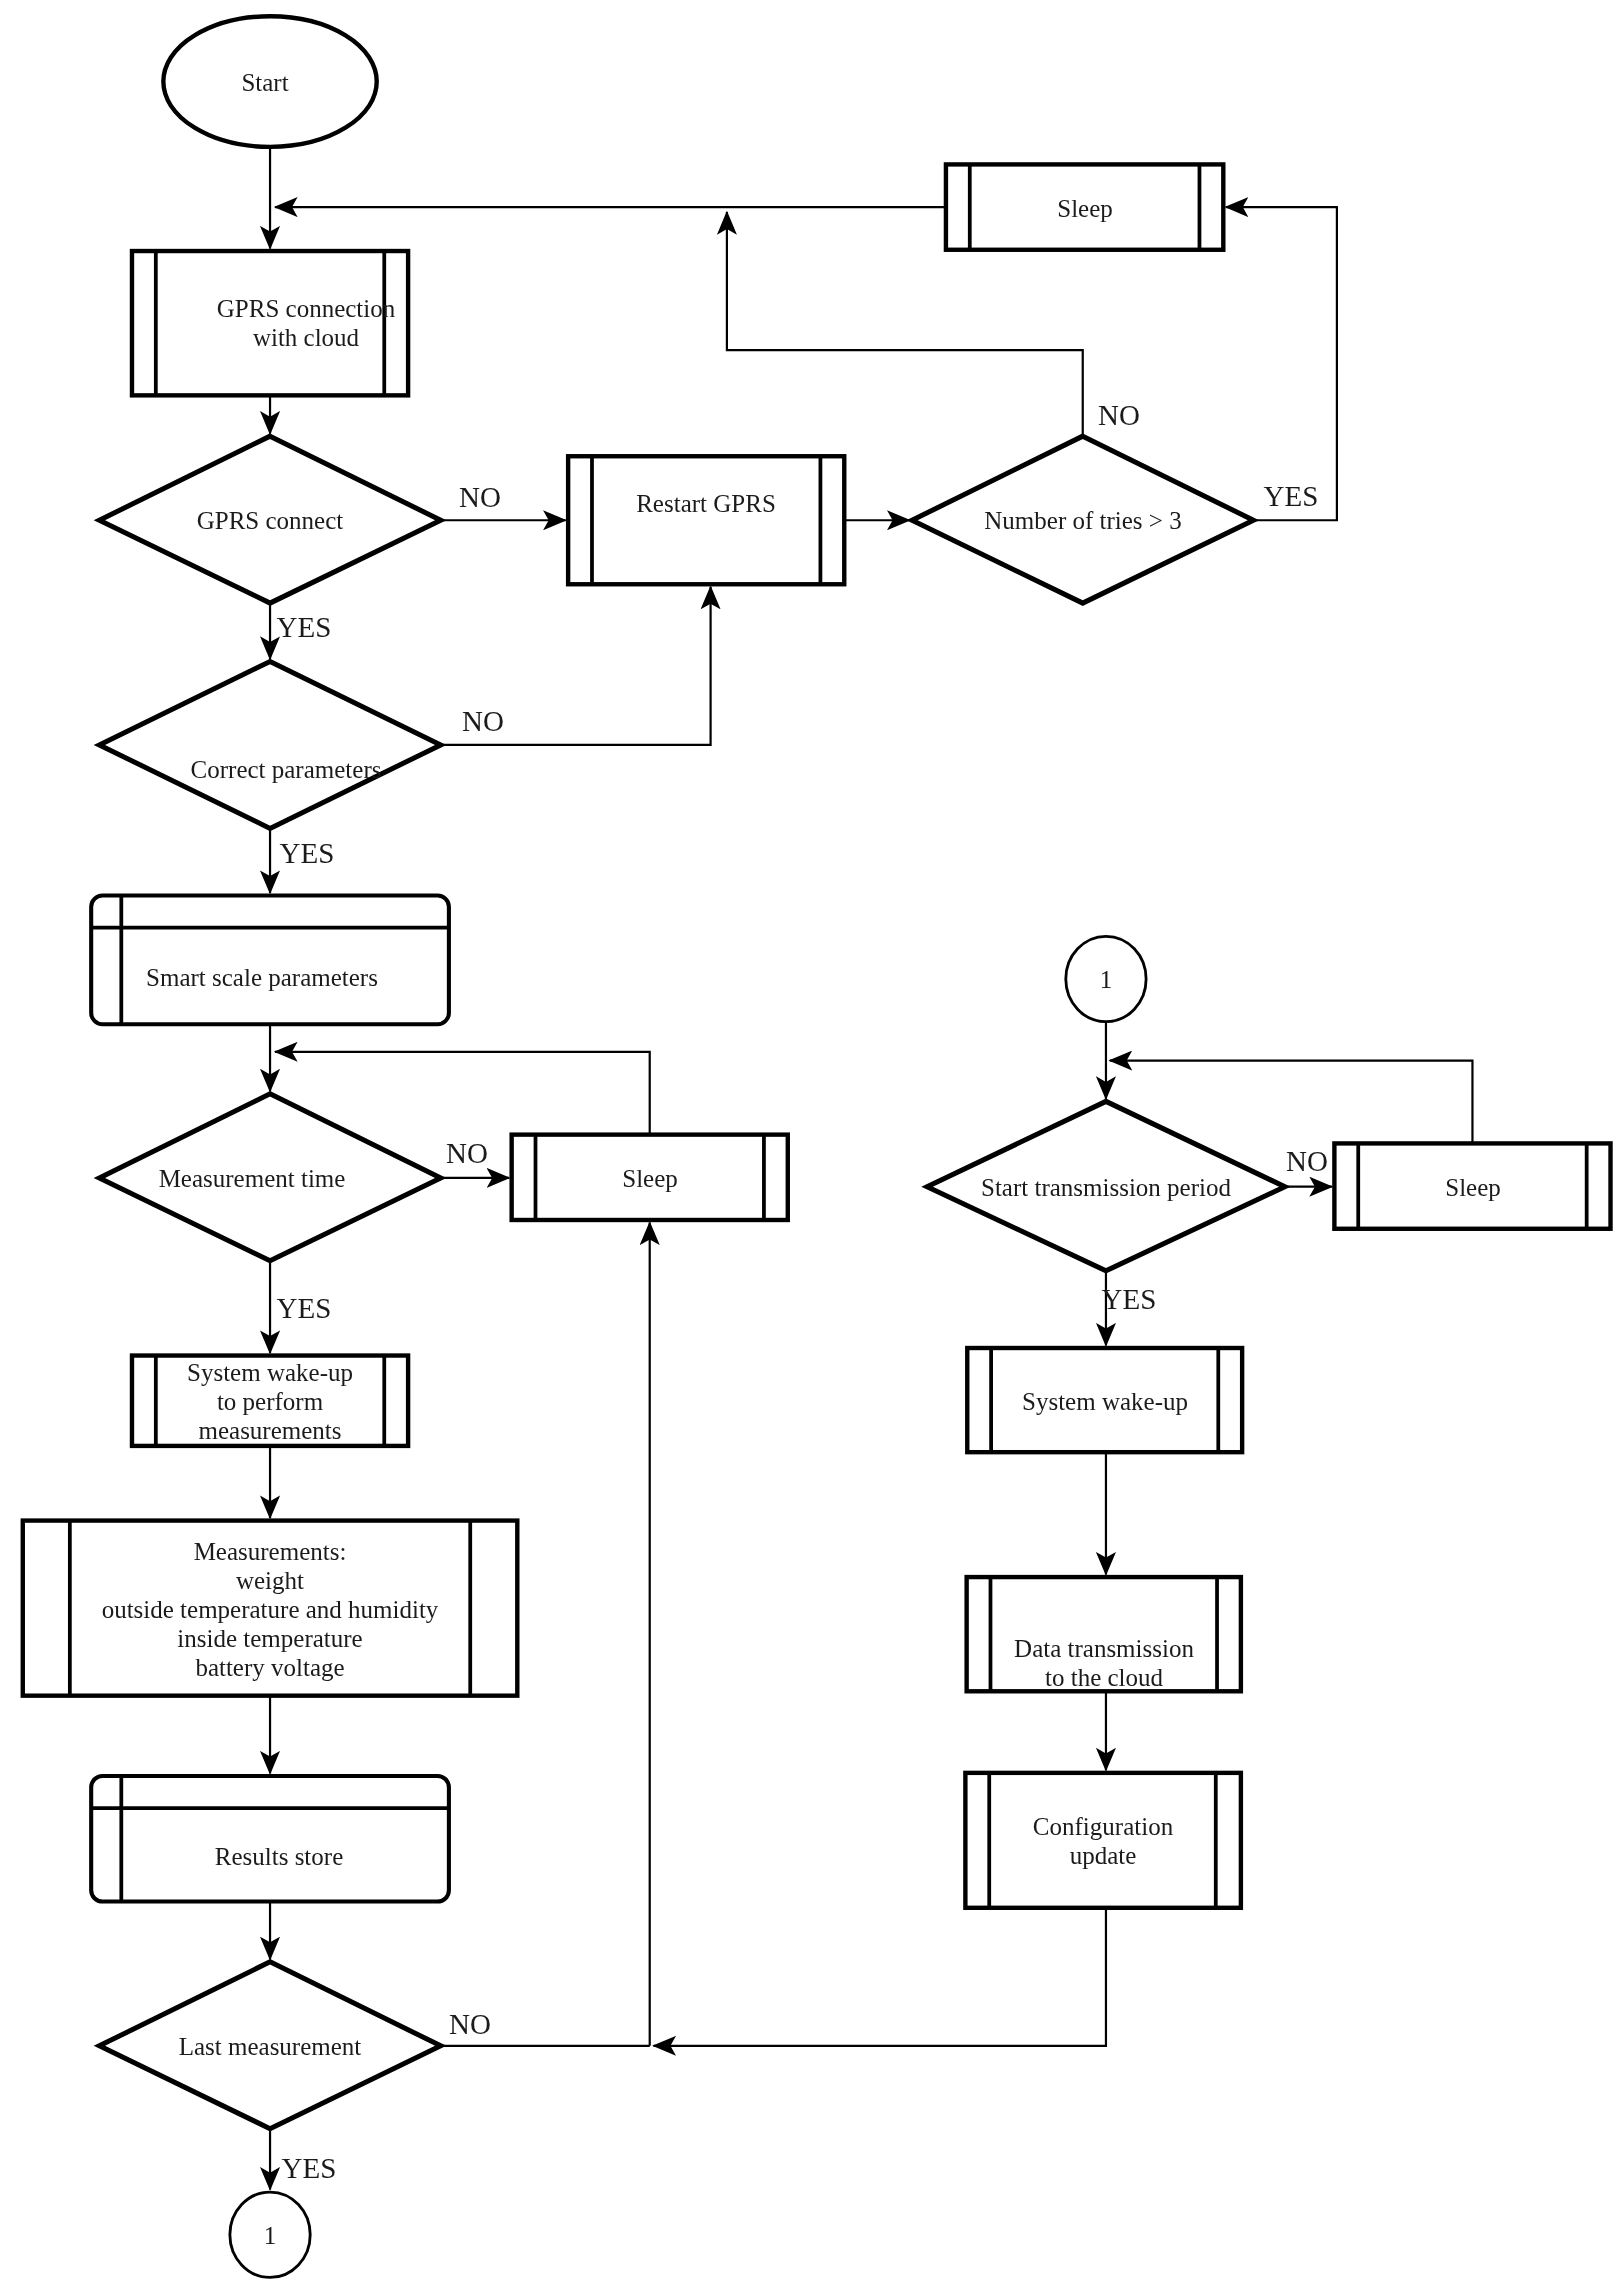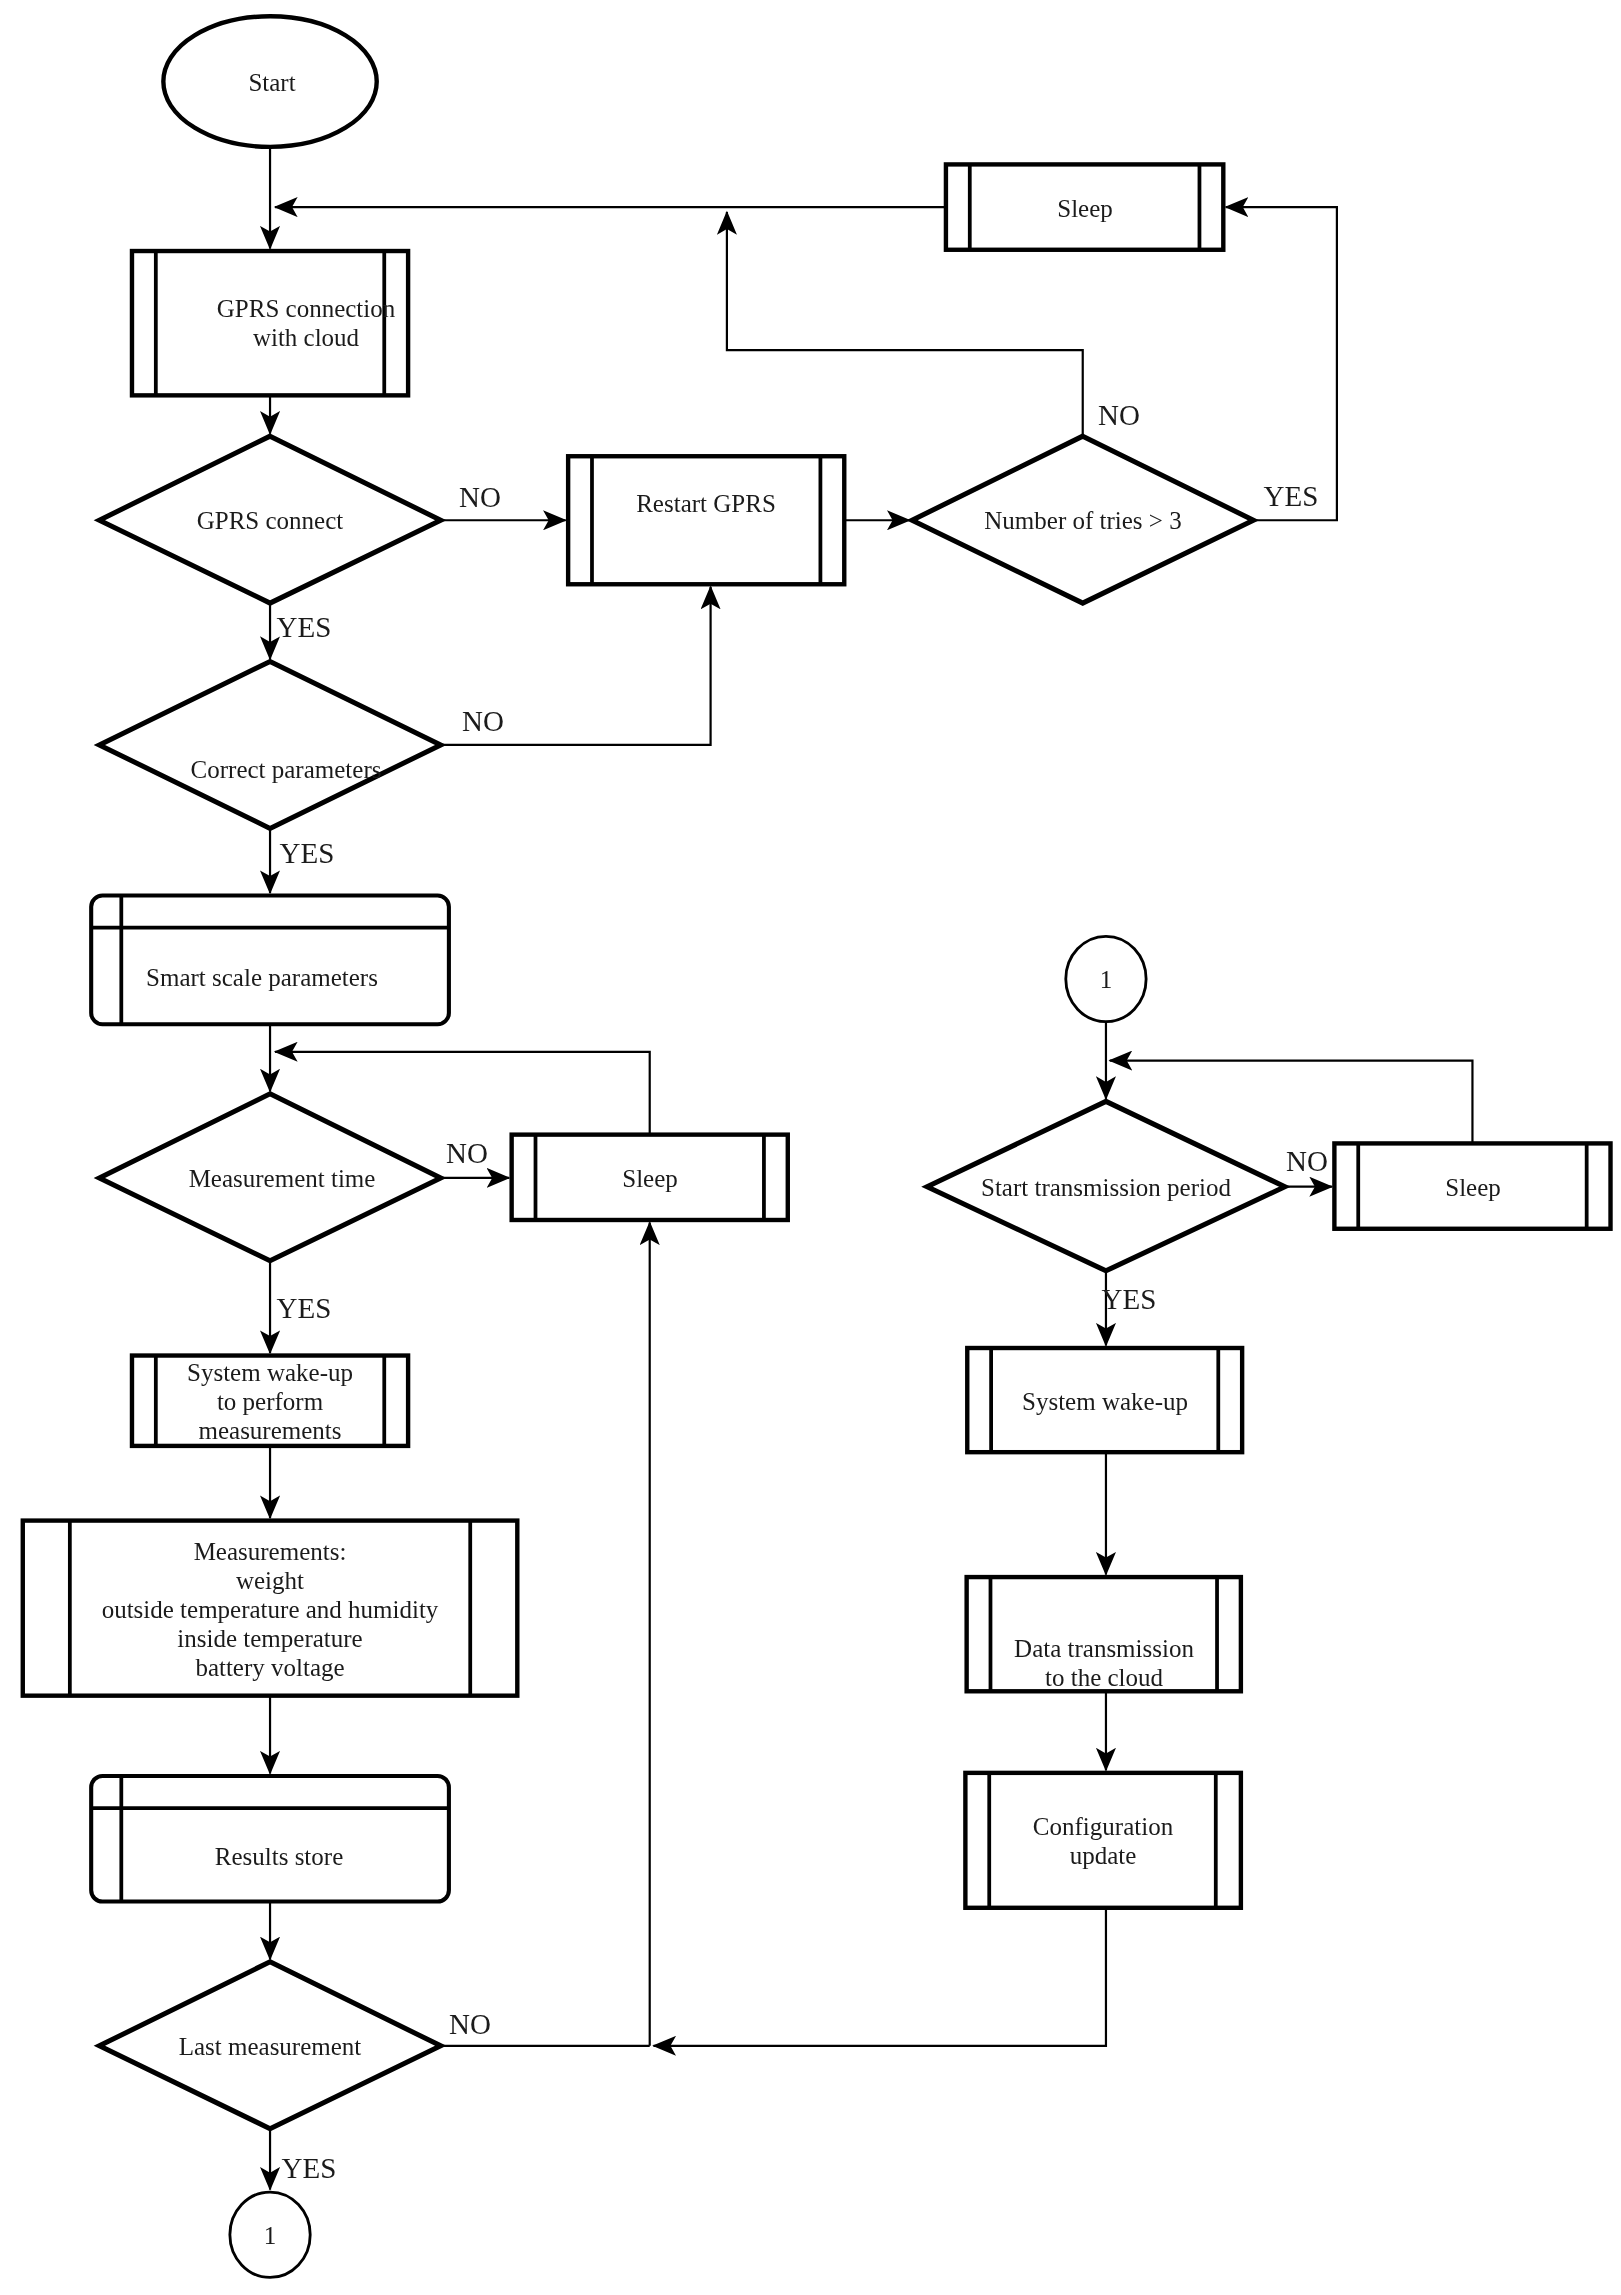--- a/index.html
+++ b/index.html
@@ -135,30 +135,30 @@
       <rect class="shape" x="1540" y="2513" width="437" height="182" stroke-width="7"></rect>
       <line class="bar" x1="1578" y1="2513" x2="1578" y2="2695"></line>
       <line class="bar" x1="1939" y1="2513" x2="1939" y2="2695"></line>
 
       <rect class="shape" x="1538" y="2825" width="439" height="215" stroke-width="7"></rect>
       <line class="bar" x1="1576" y1="2825" x2="1576" y2="3040"></line>
       <line class="bar" x1="1937" y1="2825" x2="1937" y2="3040"></line>
     </g>
   </svg>
 
-  <div class="lbl" style="left:272px;top:82px;">Start</div>
+  <div class="lbl" style="left:265px;top:82px;">Start</div>
   <div class="lbl" style="left:270px;top:323px;margin-left:36px;">GPRS connection
 with cloud</div>
   <div class="lbl" style="left:270px;top:520px;">GPRS connect</div>
   <div class="lbl" style="left:706px;top:503px;">Restart GPRS</div>
   <div class="lbl" style="left:1083px;top:520px;">Number of tries &gt; 3</div>
   <div class="lbl" style="left:1085px;top:208px;">Sleep</div>
   <div class="lbl" style="left:262px;top:977px;">Smart scale parameters</div>
   <div class="lbl" style="left:286px;top:746px;margin-top:23px;">Correct parameters</div>
-  <div class="lbl" style="left:282px;top:1178px;">Measurement time</div>
+  <div class="lbl" style="left:252px;top:1178px;">Measurement time</div>
   <div class="lbl" style="left:650px;top:1178px;">Sleep</div>
   <div class="lbl" style="left:270px;top:1401px;">System wake-up
 to perform
 measurements</div>
   <div class="lbl" style="left:270px;top:1609px;">Measurements:
 weight
 outside temperature and humidity
 inside temperature
 battery voltage</div>
   <div class="lbl" style="left:279px;top:1856px;">Results store</div>

